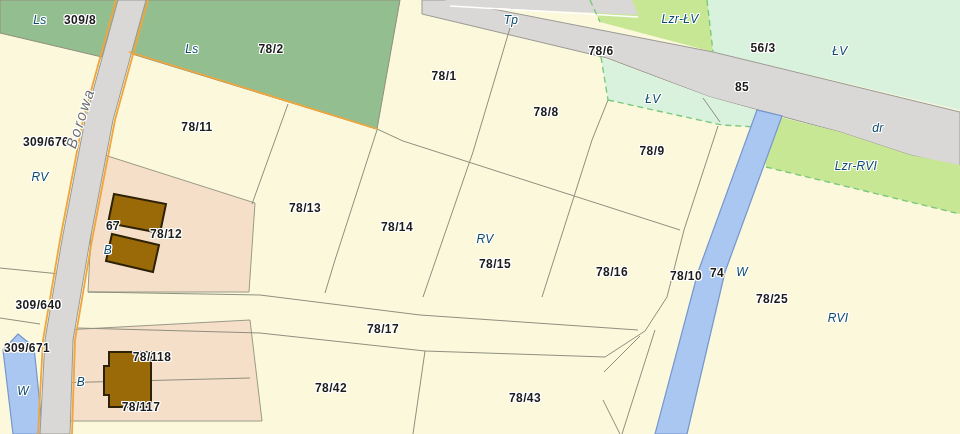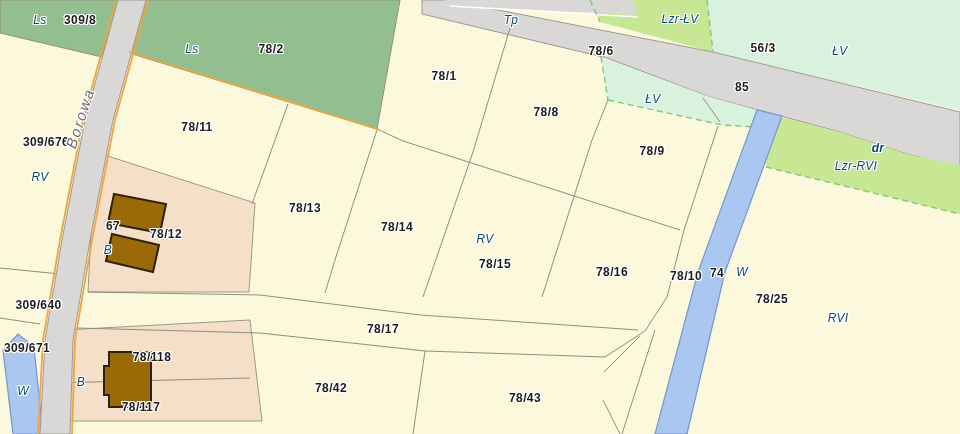--- a/index.html
+++ b/index.html
@@ -118,21 +118,21 @@
       <span class="lbl parcel" style="left: 152px; top: 357px;">78/118</span>
       <span class="lbl parcel" style="left: 141px; top: 407px;">78/117</span>
       <span class="lbl parcel" style="left: 331px; top: 388px;">78/42</span>
       <span class="lbl parcel" style="left: 525px; top: 398px;">78/43</span>
       <span class="lbl soil" style="left: 40px; top: 20px;">Ls</span>
       <span class="lbl soil" style="left: 192px; top: 49px;">Ls</span>
       <span class="lbl soil" style="left: 511px; top: 20px;">Tp</span>
       <span class="lbl soil" style="left: 668px; top: 19px; padding-left: 24px;">Lzr-ŁV</span>
       <span class="lbl soil" style="left: 840px; top: 51px;">ŁV</span>
       <span class="lbl soil" style="left: 653px; top: 99px;">ŁV</span>
-      <span class="lbl soil" style="left: 878px; top: 148px; font-weight: bold;">dr</span>
+      <span class="lbl soil" style="left: 878px; top: 128px;">dr</span>
       <span class="lbl soil" style="left: 856px; top: 166px;">Lzr-RVI</span>
       <span class="lbl soil" style="left: 40px; top: 177px;">RV</span>
       <span class="lbl soil" style="left: 485px; top: 239px;">RV</span>
       <span class="lbl soil" style="left: 838px; top: 318px;">RVI</span>
       <span class="lbl soil" style="left: 742px; top: 272px;">W</span>
       <span class="lbl soil" style="left: 23px; top: 391px;">W</span>
       <span class="lbl soil" style="left: 108px; top: 250px;">B</span>
       <span class="lbl soil" style="left: 81px; top: 382px;">B</span>
       <span class="lbl street" style="left: 80px; top: 118px; transform: translate(-50%, -50%) rotate(-72deg);">Borowa</span>
     </div>

